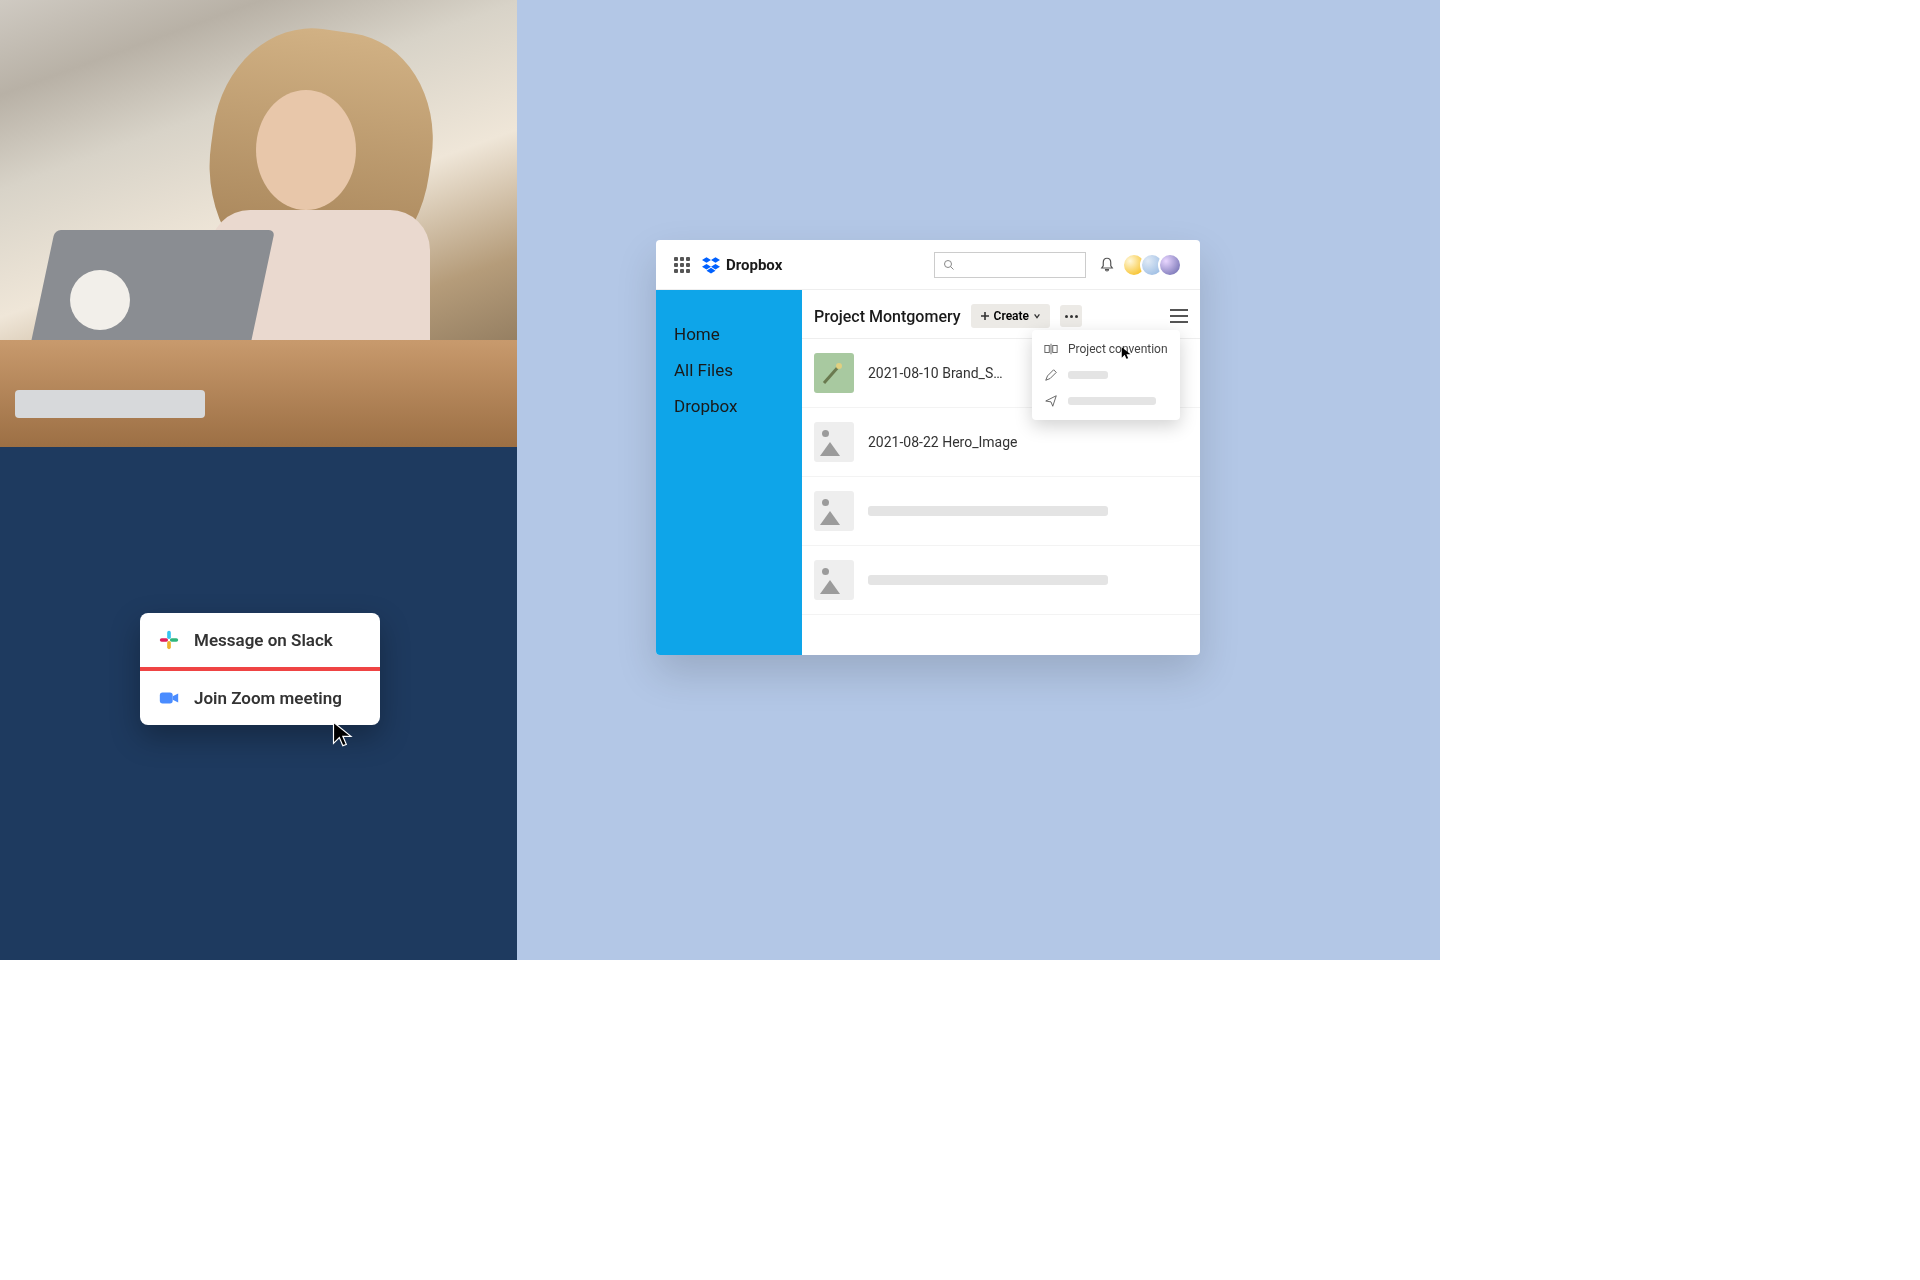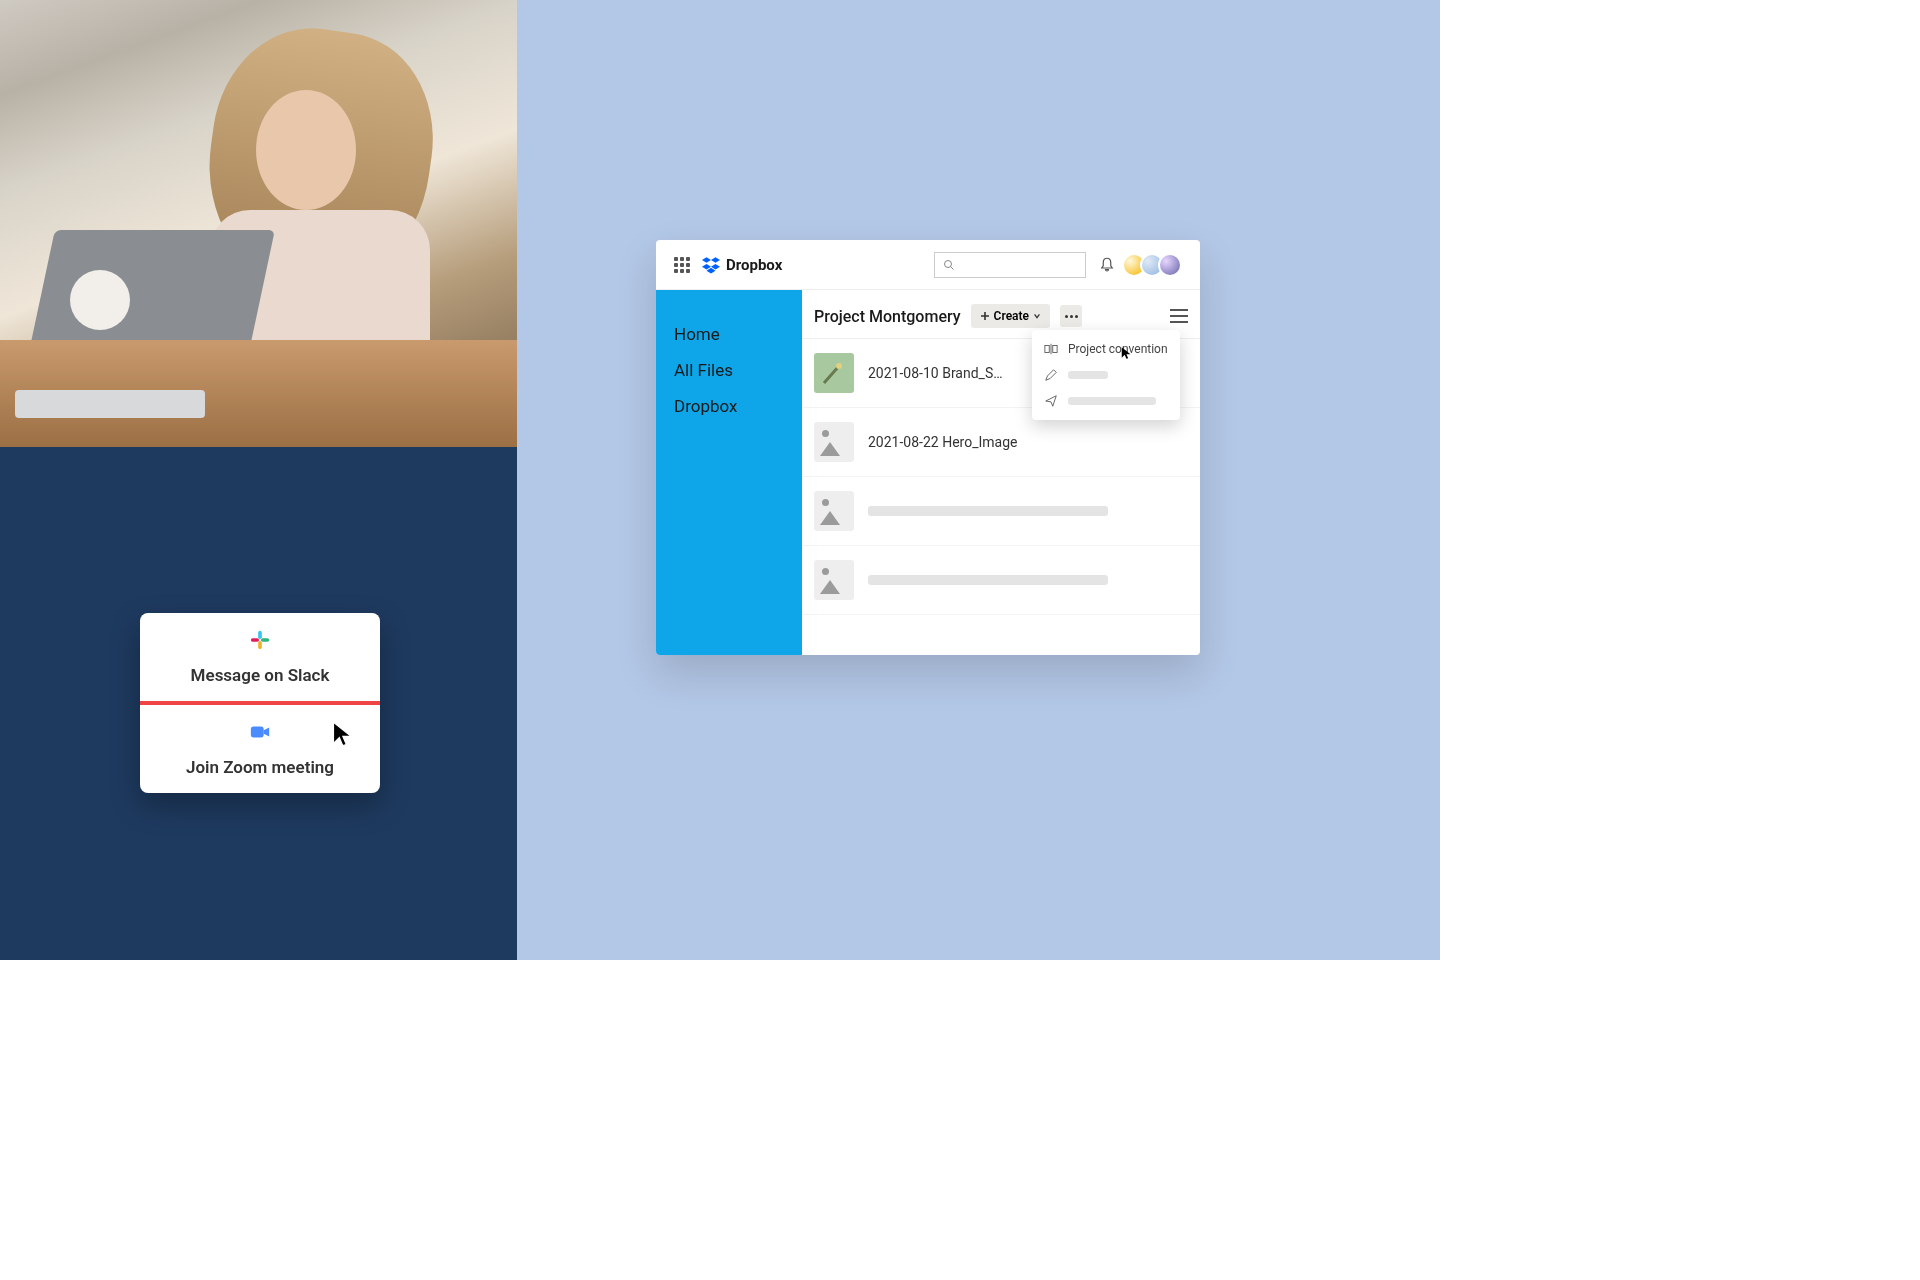--- a/index.html
+++ b/index.html
@@ -17,21 +17,21 @@
   .photo .torso{ position:absolute; left:210px; top:210px; width:220px; height:190px; border-radius:40px 40px 30px 30px; background:#ead9cf; }
   .photo .table{ position:absolute; left:0; top:340px; width:517px; height:107px; background:linear-gradient(180deg,#c89a6d,#9c6f44); }
   .photo .laptop{ position:absolute; left:40px; top:230px; width:220px; height:140px; background:#8a8d92; transform: skewX(-12deg); border-radius:6px 6px 0 0; }
   .photo .laptop::after{ content:""; position:absolute; left:-12px; bottom:-20px; width:244px; height:20px; background:#5c5f64; border-radius:3px; transform: skewX(10deg); }
   .photo .mug { position:absolute; left:70px; top:270px; width:60px; height:60px; border-radius:50%; background:#f2efea; }
   .photo .book{ position:absolute; left:15px; top:390px; width:190px; height:28px; background:#d7d9db; border-radius:4px; }
 
   .navy { position:absolute; left:0; top:447px; width:517px; height:513px; background:#1e3a5f; }
 
   .action-card { position:absolute; left:140px; top:613px; width:240px; background:#fff; border-radius:8px; box-shadow:0 12px 30px rgba(0,0,0,.3); overflow:hidden; }
-  .action-item { display:flex; align-items:center; gap:14px; padding:16px 18px; font-size:17px; font-weight:600; color:#333; cursor:pointer;flex-direction:column; }
+  .action-item { display:flex; align-items:center; gap:14px; padding:16px 18px; font-size:17px; font-weight:600; color:#333; cursor:pointer; }
   .action-item + .action-item { border-top:4px solid #ef4444; }
   .icon-box { width:22px; height:22px; display:flex; align-items:center; justify-content:center; }
 
   .cursor-big { position:absolute; left:330px; top:720px; width:28px; height:28px; }
 
   
   .right-col { position:absolute; left:517px; top:0; width:923px; height:960px; background:#b3c7e6; }
 
   .dropbox-window { position:absolute; left:656px; top:240px; width:544px; height:415px; background:#fff; border-radius:4px; box-shadow:0 18px 40px rgba(0,0,0,.15); overflow:hidden; }
 

